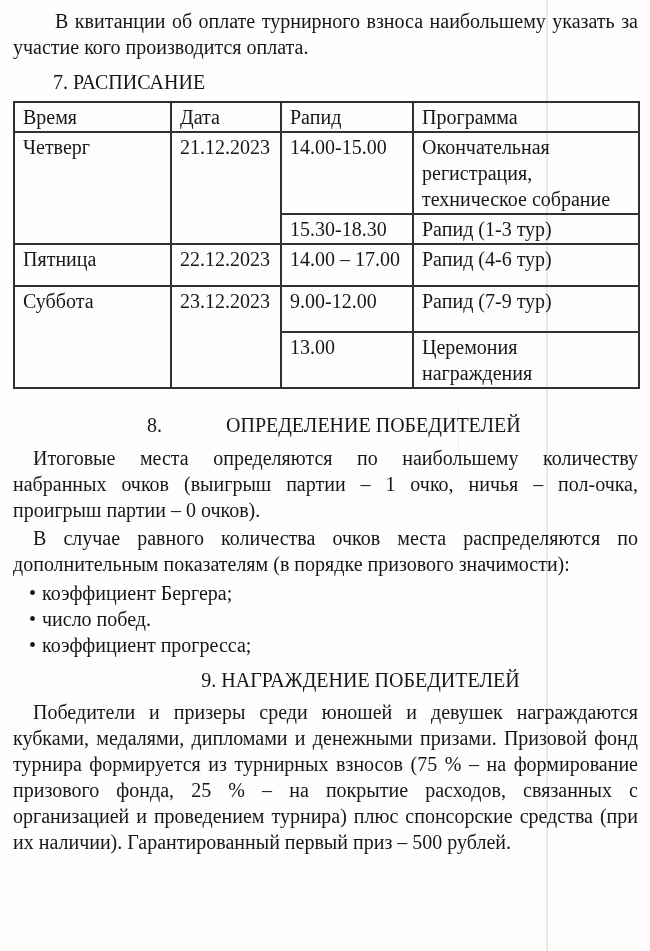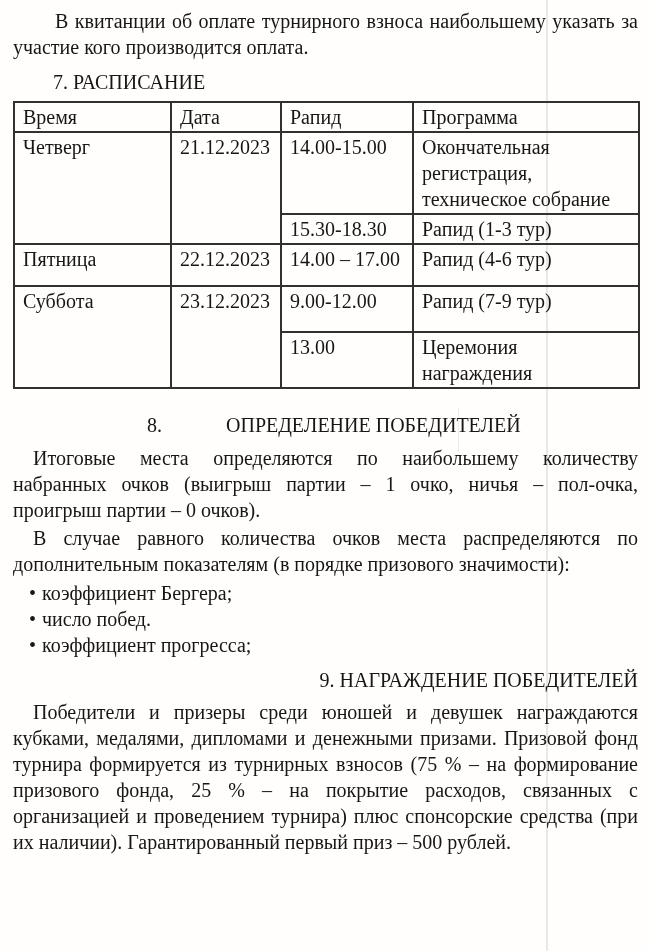--- a/index.html
+++ b/index.html
@@ -28,21 +28,21 @@
 
   p.par { margin:0; text-align:justify; }
   .indent-lg { text-indent:42px; }
   .indent-sm { text-indent:20px; }
   .par + .par { margin-top:2px; }
 
   .heading { line-height:27px; white-space:nowrap; }
   .h7 { text-align:left; padding-left:40px; margin-top:9px; margin-bottom:5px; }
   .h8 { margin-top:23px; margin-bottom:6px; padding-left:134px; }
   .h8gap { display:inline-block; width:64px; }
-  .h9 { text-align:right; padding-left:70px; margin-top:9px; margin-bottom:5px; }
+  .h9 { text-align:center; padding-left:70px; margin-top:9px; margin-bottom:5px; }
 
   table.schedule {
     border-collapse:collapse;
     width:625px;
     table-layout:fixed;
   }
   table.schedule th, table.schedule td {
     border:2px solid #333130;
     vertical-align:top;
     text-align:left;

